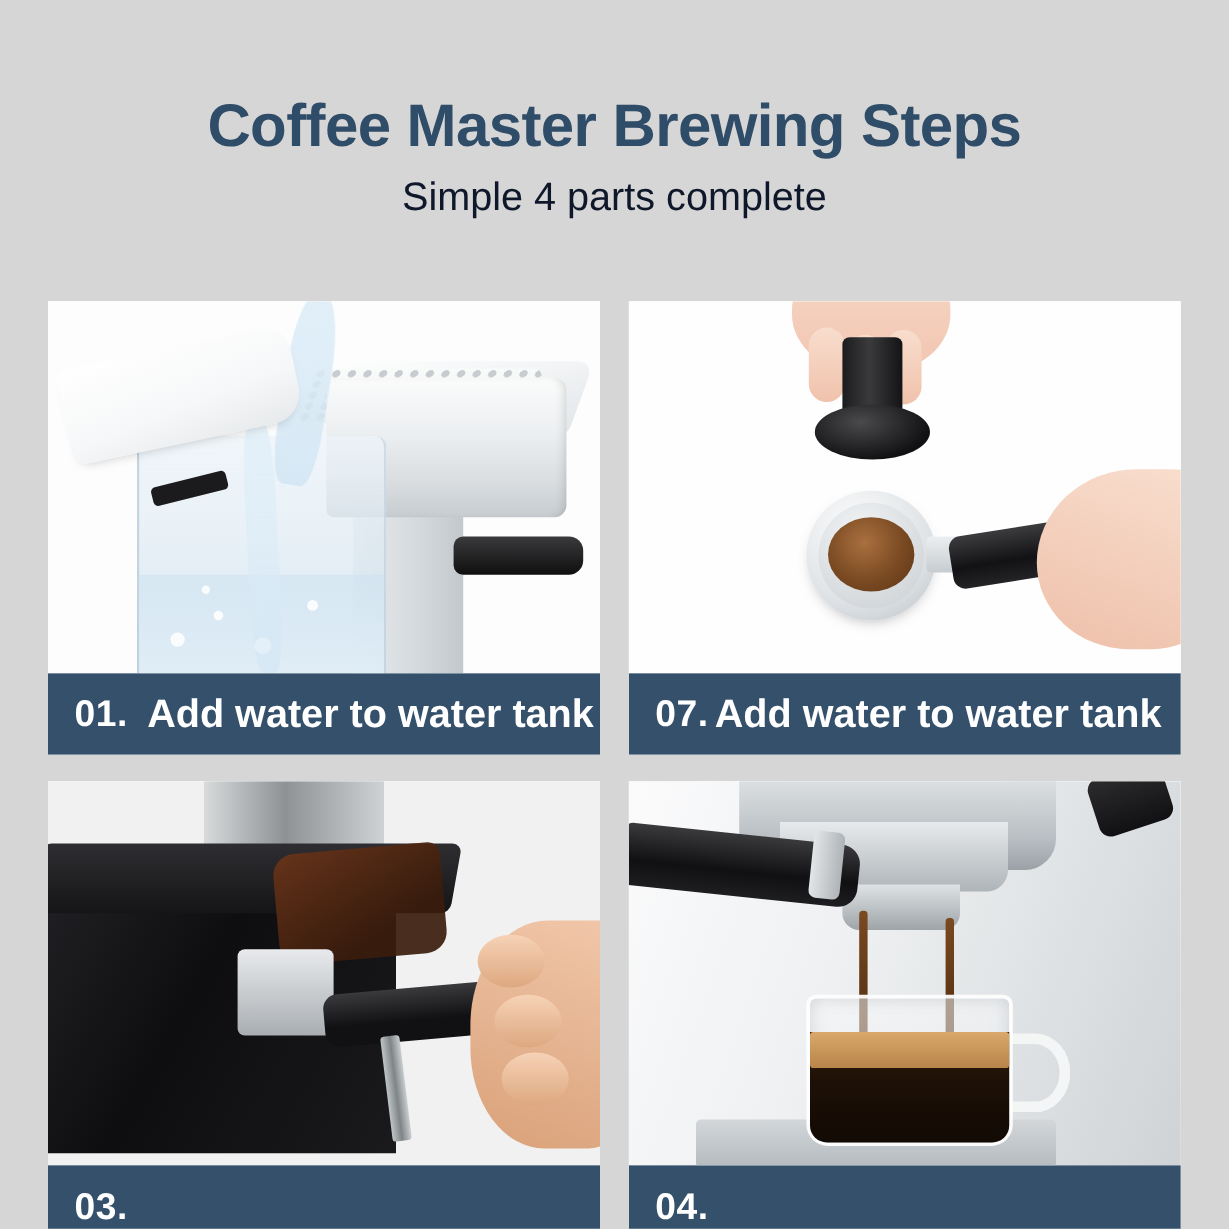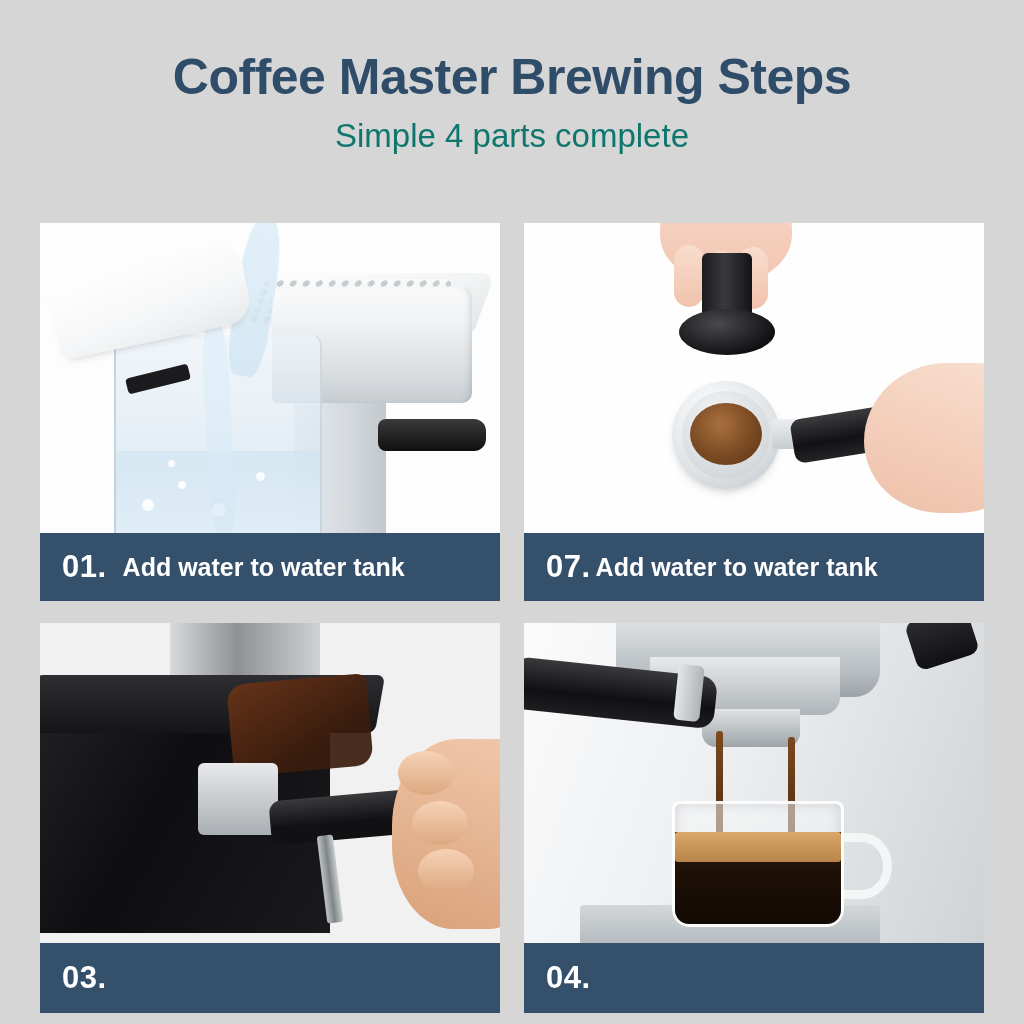--- a/index.html
+++ b/index.html
@@ -13,34 +13,34 @@
   }
 
   .page {
     position: relative;
     width: 1024px;
     height: 1024px;
     background: #d6d6d6;
   }
 
   
-  .header { padding-top: 49px; text-align: center; }
+  .header { padding-top: 49px; text-align: center; margin-top: 28px; }
 
   .page-title {
     font-size: 50px;
     font-weight: bold;
     color: #2f4c68;
     letter-spacing: -0.5px;
     line-height: 1.15;
   }
 
   .page-subtitle {
     font-size: 33px;
     font-weight: normal;
-    color: #0f766e;
+    color: #0f172a;
     margin-top: 10px;
     letter-spacing: 0px;
   }
 
   
   .steps-grid {
     position: absolute;
     left: 40px;
     top: 200px;
     width: 944px;
@@ -82,21 +82,21 @@
   .steps-grid > .step-card:nth-child(4) .step-caption { height: 70px; }
 
   .step-number {
     font-size: 31px;
     font-weight: bold;
     letter-spacing: 0.5px;
     flex: 0 0 auto;
   }
 
   .step-label {
-    font-size: 25px;
+    font-size: 33px;
     font-weight: bold;
     margin-left: 16px;
     line-height: 1.12;
   }
   .caption-tight .step-label { margin-left: 5px; }
   .caption-two-line .step-label { margin-left: 24px; font-size: 24.5px; }
 
   
   .p1 { background: #fdfdfd; }
   .p1 .machine-body {

